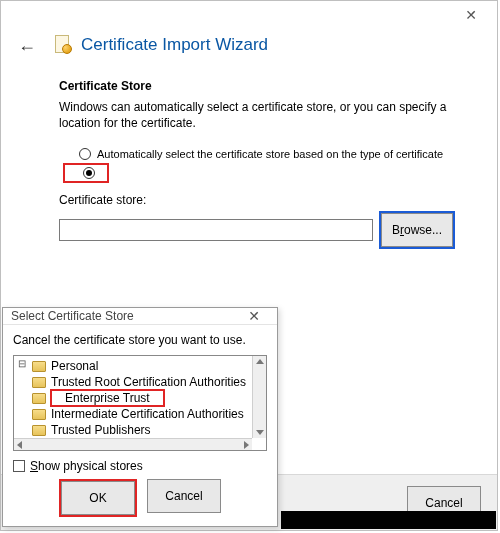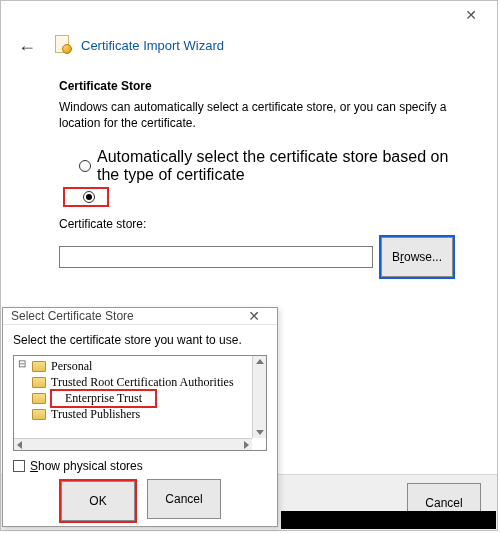--- a/index.html
+++ b/index.html
@@ -51,21 +51,21 @@
   }
   .cert-icon .seal {
     position: absolute; left: 9px; top: 9px;
     width: 10px; height: 10px;
     border-radius: 50%;
     background: radial-gradient(circle at 30% 30%, #ffd36b, #d99200);
     border: 1px solid #b97a00;
   }
   .wizard-title {
     color: #0a57a4;
-    font-size: 13px;
+    font-size: 17px;
   }
   .content {
     padding: 12px 42px 0 58px;
   }
   .section-title {
     font-weight: bold;
     font-size: 12px;
     margin-bottom: 6px;
   }
   .section-desc {
@@ -73,21 +73,21 @@
     margin-bottom: 26px;
   }
   .body-text {
     font-size: 12px;
     margin-bottom: 14px;
     line-height: 1.35;
   }
   .radio-row {
     display: flex; align-items: center;
     padding: 3px 0 3px 20px;
-    font-size: 16px;
+    font-size: 11px;
   }
   .radio {
     width: 12px; height: 12px;
     border: 1px solid #333;
     border-radius: 50%;
     margin-right: 6px;
     display: inline-flex; align-items: center; justify-content: center;
     flex-shrink: 0;
   }
   .radio.checked::after {
@@ -116,21 +116,21 @@
   .footer {
     position: absolute;
     left: 0; right: 0; bottom: 0;
     height: 56px;
     background: #efefef;
     border-top: 1px solid #d8d8d8;
     display: flex; align-items: center; justify-content: flex-end;
     padding-right: 16px; gap: 10px;
   }
   .btn {
-    height: 40px; min-width: 74px;
+    height: 34px; min-width: 74px;
     font-size: 12px;
     background: #e8e8e8;
     border: 1px solid #8a8a8a;
     padding: 0 10px;
   }
   .btn u { text-decoration: underline; }
 
   
   .popup {
     position: absolute;
@@ -152,21 +152,20 @@
     margin-left: auto; width: 30px; text-align: center;
     font-size: 14px; color: #555;
   }
   .popup-body { padding: 8px 10px 6px 10px; flex: 1; display: flex; flex-direction: column; }
   .popup-instr { font-size: 12px; margin-bottom: 8px; }
   .tree-wrap {
     border: 1px solid #888;
     height: 96px;
     position: relative;
     overflow: hidden;
-    font-family: Liberation Serif, serif;
   }
   .tree {
     position: absolute; left: 0; top: 0; right: 14px; bottom: 12px;
     padding: 2px 0 0 4px;
     overflow: hidden;
     font-size: 12px;
   }
   .tree-item {
     display: flex; align-items: center;
     height: 16px;
@@ -285,35 +284,39 @@
 
   <div class="black-strip"></div>
 </div>
 
 <div class="popup">
   <div class="popup-title">
     <span>Select Certificate Store</span>
     <span class="popup-close">✕</span>
   </div>
   <div class="popup-body">
-    <div class="popup-instr">Select the certificate store you want to use.</div>
+    <div class="popup-instr">Cancel the certificate store you want to use.</div>
 
     <div class="tree-wrap">
       <div class="tree">
         <div class="tree-item first">
           <span class="folder"></span>
           <span>Personal</span>
         </div>
         <div class="tree-item">
           <span class="folder"></span>
           <span>Trusted Root Certification Authorities</span>
         </div>
         <div class="tree-item">
           <span class="folder"></span>
           <span class="hl-red">Enterprise Trust</span>
+        </div>
+        <div class="tree-item">
+          <span class="folder"></span>
+          <span>Intermediate Certification Authorities</span>
         </div>
         <div class="tree-item">
           <span class="folder"></span>
           <span>Trusted Publishers</span>
         </div>
 
       </div>
       <div class="vscroll"></div>
       <div class="hscroll"></div>
     </div>

